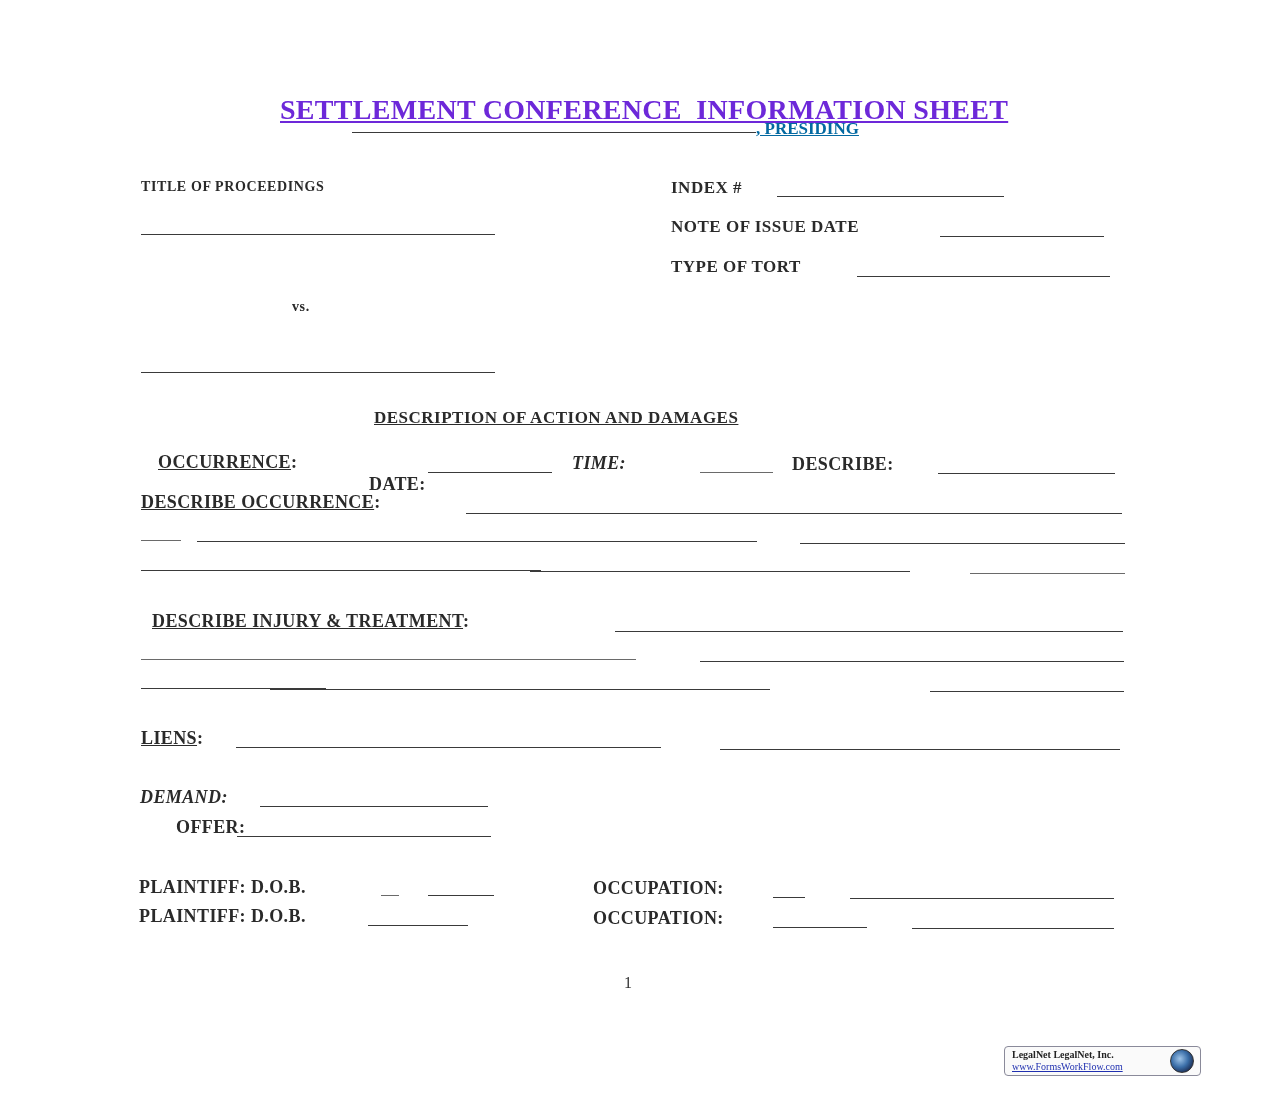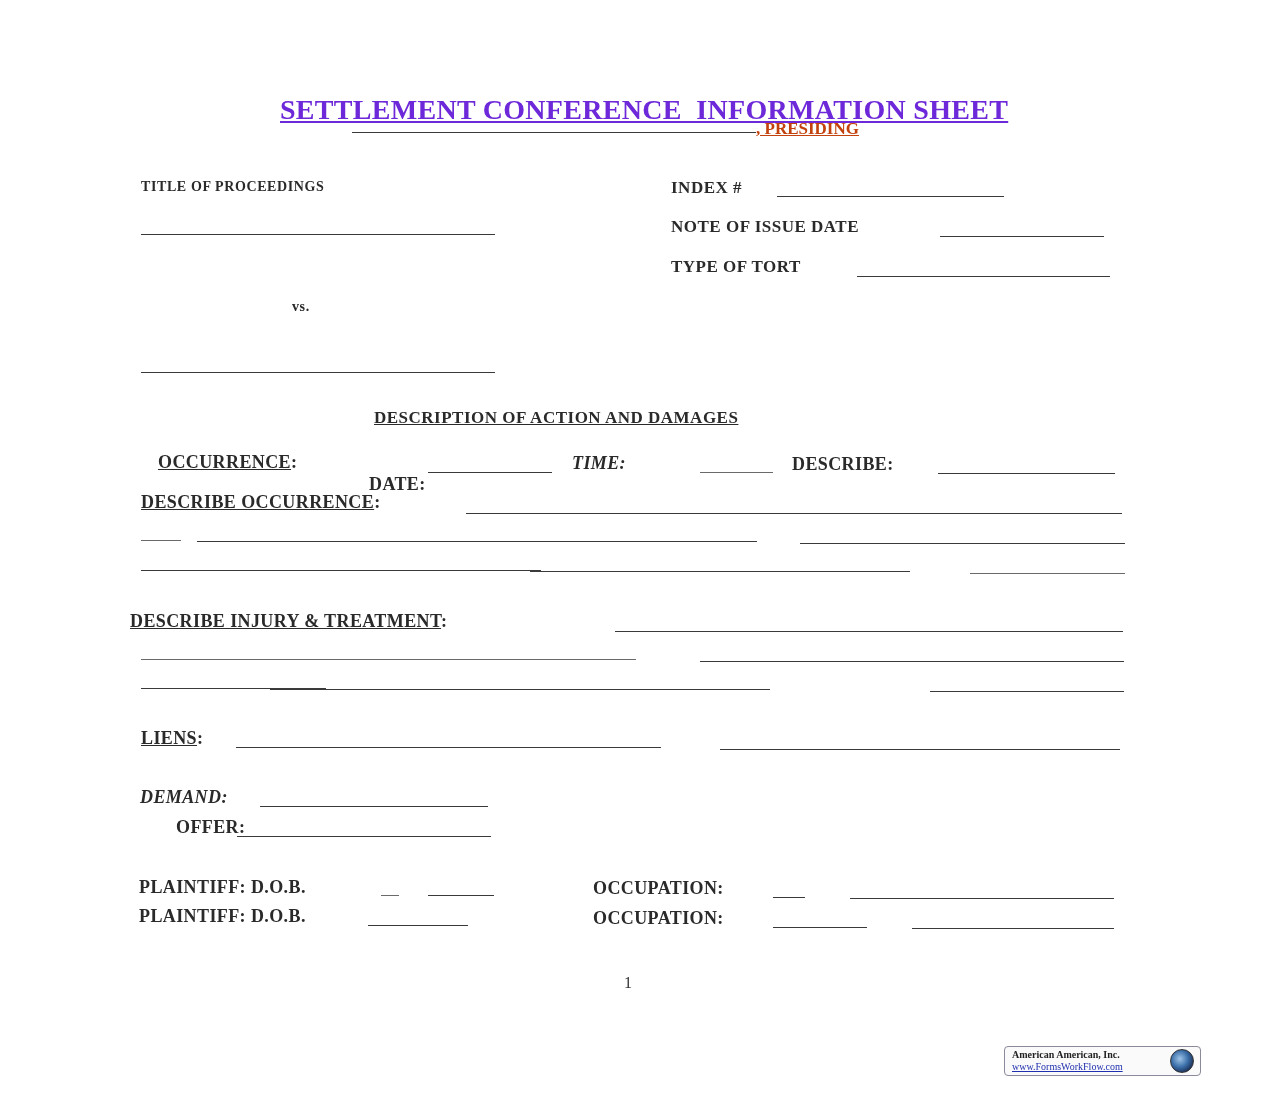--- a/index.html
+++ b/index.html
@@ -4,21 +4,21 @@
   <style>
     html, body { margin: 0; padding: 0; background: #ffffff; }
     body { width: 1275px; height: 1100px; position: relative; overflow: hidden;
            font-family: "Liberation Serif", "DejaVu Serif", serif; color: #2a2a2a; }
     .abs { position: absolute; }
     .b { font-weight: bold; }
     .u { text-decoration: underline; }
     .line { position: absolute; height: 0; border-top: 1.5px solid #3a3a3a; }
     .line.faint { border-top-color: #6a6a6a; }
     .title { font-size: 28px; letter-spacing: 0.3px; color: #6d28d9; margin-left: 25px; }
-    .presiding { font-size: 17px; color: #c2410c; }
+    .presiding { font-size: 17px; color: #0369a1; }
     .lbl-sm { font-size: 14px; letter-spacing: 0.6px; text-align: right; }
     .lbl { font-size: 17px; letter-spacing: 0.5px; }
     .lbl-lg { font-size: 18px; letter-spacing: 0.4px; }
     .field { position: absolute; }
     .logo-box { position: absolute; left: 1004px; top: 1046px; width: 195px; height: 28px;
                 border: 1px solid #8a8a9a; border-radius: 4px; background: #fafafa; }
     .logo-name { position: absolute; left: 7px; top: 2px; font-size: 10px; font-weight: bold; color: #222; }
     .logo-url { position: absolute; left: 7px; top: 14px; font-size: 10px; color: #2030b0; text-decoration: underline; }
     .logo-globe { position: absolute; right: 6px; top: 2px; width: 22px; height: 22px; border-radius: 50%;
                   background: radial-gradient(circle at 40% 40%, #9fc4e8 0%, #3a6ea8 45%, #1a2a50 80%);
@@ -90,21 +90,21 @@
   <span></span>
 </div>
 <div class="line" style="left:466px; top:513px; width:656px;"></div>
 <div class="line faint" style="left:141px; top:540px; width:40px;"></div>
 <div class="line" style="left:197px; top:541px; width:560px;"></div>
 <div class="line" style="left:800px; top:543px; width:325px;"></div>
 <div class="line" style="left:141px; top:570px; width:400px;"></div>
 <div class="line" style="left:530px; top:571px; width:380px;"></div>
 <div class="line faint" style="left:970px; top:573px; width:155px;"></div>
 
-<div class="abs b lbl-lg" style="left:130px; top:611px;font-family:Liberation Serif, serif;">
+<div class="abs b lbl-lg" style="left:152px; top:611px;font-family:Liberation Serif, serif;">
   <span class="u">DESCRIBE INJURY &amp; TREATMENT</span><span>:</span>
 </div>
 <div class="field" style="left:141px; top:612px; width:984px; height:80px;">
   <span></span>
 </div>
 <div class="line" style="left:615px; top:631px; width:508px;"></div>
 <div class="line faint" style="left:141px; top:659px; width:495px;"></div>
 <div class="line" style="left:700px; top:661px; width:424px;"></div>
 <div class="line" style="left:141px; top:688px; width:185px;"></div>
 <div class="line" style="left:270px; top:689px; width:500px;"></div>
@@ -152,16 +152,16 @@
 <div class="abs b lbl-lg" style="left:593px; top:908px;">OCCUPATION:</div>
 <div class="field" style="left:773px; top:907px; width:341px; height:20px;">
   <span></span>
 </div>
 <div class="line" style="left:773px; top:927px; width:94px;"></div>
 <div class="line" style="left:912px; top:928px; width:202px;"></div>
 
 <div class="abs" style="left:624px; top:974px; font-size:16px; color:#333;">1</div>
 
 <div class="logo-box">
-  <div class="logo-name">American American, Inc.</div>
+  <div class="logo-name">LegalNet LegalNet, Inc.</div>
   <div class="logo-url">www.FormsWorkFlow.com</div>
   <div class="logo-globe"></div>
 </div>
 
 </body></html>

